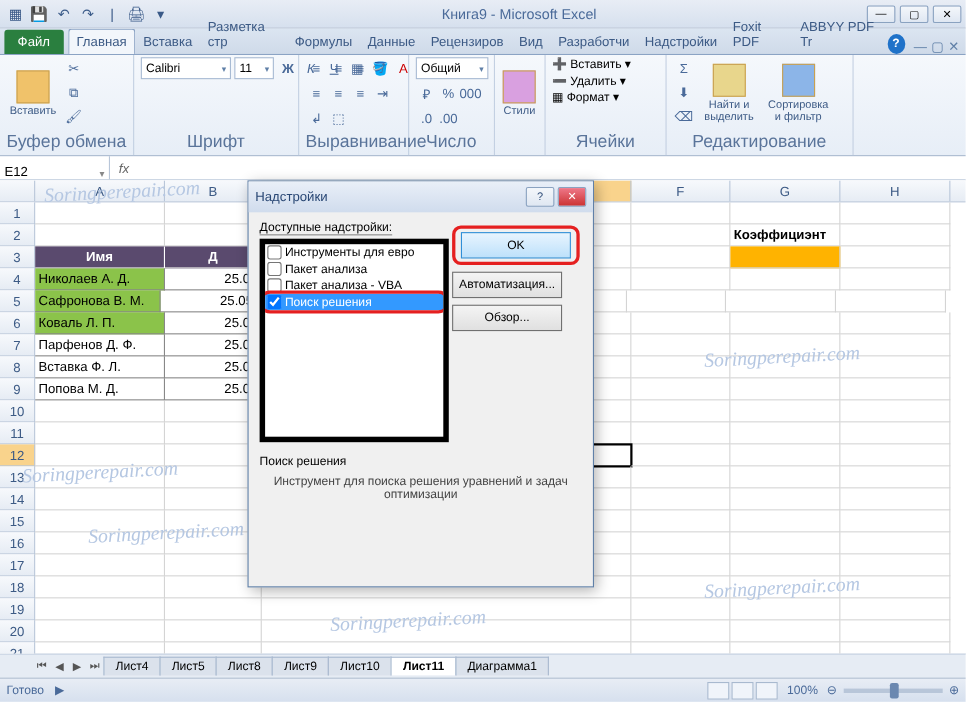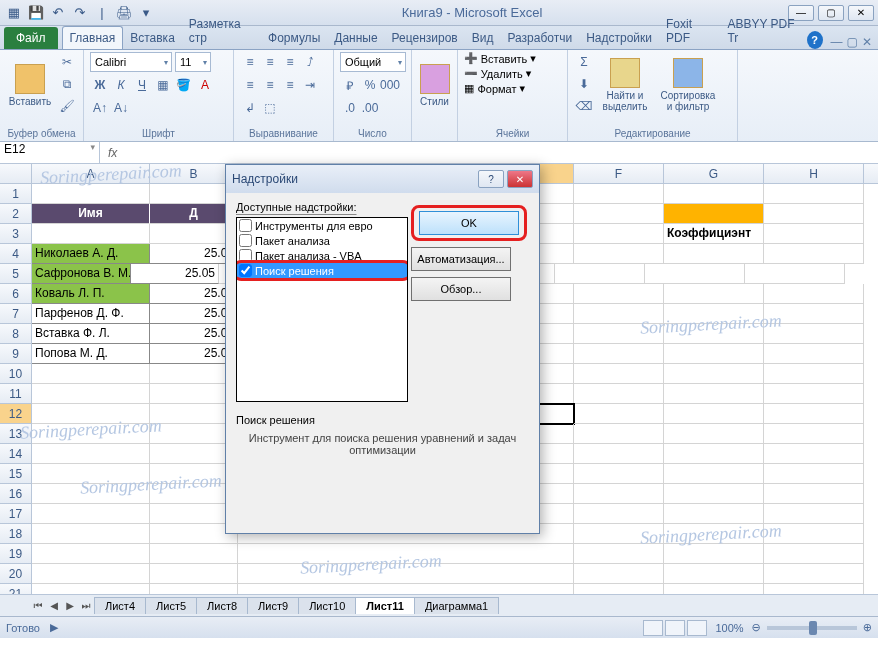--- a/index.html
+++ b/index.html
@@ -17,32 +17,32 @@
 .ribbon-tabs { height: 24px; background: linear-gradient(#dbe5f1,#cfdae9); display: flex; align-items: flex-end; border-bottom: 1px solid #8ba3c4; padding-left: 4px; }
 .file-tab { background: #2a7f3f; color: #fff; padding: 4px 12px; font-size: 12px; border-radius: 3px 3px 0 0; margin-right: 4px; cursor: pointer; }
 .ribbon-tab { padding: 4px 7px; font-size: 12px; color: #3c5a85; cursor: pointer; }
 .ribbon-tab.active { background: #f2f6fb; border: 1px solid #8ba3c4; border-bottom: none; border-radius: 3px 3px 0 0; }
 .help-icon { margin-left: auto; margin-right: 8px; width: 18px; height: 18px; background: #1f72c9; border-radius: 50%; color: #fff; display: flex; align-items: center; justify-content: center; font-size: 11px; font-weight: bold; cursor: pointer; }
 .mini-win { display: flex; gap: 4px; margin-right: 6px; color: #6080a8; }
 
 
 .ribbon { height: 92px; background: linear-gradient(#f5f8fc,#e7eef7); border-bottom: 1px solid #a8b9cf; display: flex; }
 .ribbon-group { border-right: 1px solid #c3d0e2; padding: 2px 6px; display: flex; flex-direction: column; justify-content: space-between; }
-.group-label { text-align: center; font-size: 10px; color: #5a749a; padding-top: 1px; }
+.group-label { text-align: center; font-size: 16px; color: #5a749a; padding-top: 1px; }
 .group-body { display: flex; align-items: flex-start; gap: 3px; flex: 1; }
 .big-btn { display: flex; flex-direction: column; align-items: center; justify-content: center; width: 48px; height: 66px; cursor: pointer; font-size: 10px; color: #3c5a85; gap: 2px; }
 .big-btn .ico { width: 30px; height: 30px; background: #f0c26a; border: 1px solid #c9a050; }
 .small-stack { display: flex; flex-direction: column; gap: 2px; }
 .small-btn { width: 20px; height: 20px; display: flex; align-items: center; justify-content: center; font-size: 12px; color: #4a6a99; cursor: pointer; }
 .combo { height: 20px; border: 1px solid #a7bad3; background: #fff; padding: 0 14px 0 4px; font-size: 11px; position: relative; display: flex; align-items: center; cursor: pointer; }
 .combo::after { content: "▾"; position: absolute; right: 3px; font-size: 8px; color: #6080a8; }
 
 
 .formula-bar { height: 22px; border-bottom: 1px solid #b8c6d9; display: flex; align-items: center; }
-.namebox { width: 100px; border-right: 1px solid #b8c6d9; padding: 0 4px; font-size: 12px; display: flex; align-items: flex-start; justify-content: space-between; height: 100%; cursor: text; }
+.namebox { width: 100px; border-right: 1px solid #b8c6d9; padding: 0 4px; font-size: 12px; display: flex; align-items: flex-end; justify-content: space-between; height: 100%; cursor: text; }
 .namebox span:last-child { color: #888; font-size: 9px; }
 .fx { padding: 0 8px; font-style: italic; color: #666; cursor: pointer; }
 
 
 .grid-area { position: relative; height: 430px; background: #fff; overflow: hidden; }
 .col-headers { display: flex; height: 20px; background: linear-gradient(#f7f9fc,#e6ecf4); border-bottom: 1px solid #b8c6d9; }
 .corner { width: 32px; border-right: 1px solid #b8c6d9; }
 .col-h { border-right: 1px solid #b8c6d9; text-align: center; font-size: 12px; color: #3c5a85; line-height: 20px; cursor: pointer; }
 .grid-body { display: flex; }
 .row-headers { width: 32px; }
@@ -71,21 +71,21 @@
 .slider-thumb { width: 8px; height: 14px; background: #6b88b0; position: absolute; left: 42px; top: -5px; border-radius: 2px; }
 
 
 .dialog { position: absolute; left: 225px; top: 164px; width: 315px; height: 370px; background: #f0f0f0; border: 1px solid #6080a8; box-shadow: 3px 3px 12px rgba(0,0,0,0.3); }
 .dlg-title { height: 28px; background: linear-gradient(#e9eff8,#d0dced); display: flex; align-items: center; padding: 0 6px; color: #2a4875; font-size: 12px; }
 .dlg-title .spacer { flex: 1; }
 .dlg-win-btn { width: 26px; height: 18px; border: 1px solid #8aa2c0; background: linear-gradient(#f4f7fb,#dfe7f2); display: flex; align-items: center; justify-content: center; font-size: 10px; cursor: pointer; margin-left: 3px; border-radius: 2px; }
 .dlg-close { background: linear-gradient(#e78,#c33); color: #fff; }
 .dlg-body { padding: 8px 10px; }
 .dlg-label { font-size: 11px; margin-bottom: 4px; text-decoration: underline; text-decoration-color: #888; text-underline-position: under; }
-.listbox { width: 172px; height: 185px; background: #fff; border: 1px solid #000000; overflow: hidden; }
+.listbox { width: 172px; height: 185px; background: #fff; border: 5px solid #000000; overflow: hidden; }
 .list-item { display: flex; align-items: center; padding: 1px 2px; font-size: 11px; gap: 3px; cursor: pointer; }
 .list-item input { margin: 0; }
 .list-item.selected { background: #3399ff; color: #fff; }
 .list-item.selected.redring { position: relative; }
 .redring::after { content: ""; position: absolute; left: -6px; top: -3px; right: -6px; bottom: -3px; border: 3px solid #e52020; border-radius: 12px; pointer-events: none; }
 .dlg-buttons { position: absolute; right: 12px; top: 40px; display: flex; flex-direction: column; gap: 6px; }
 .dlg-btn { width: 100px; height: 24px; border: 1px solid #707070; background: linear-gradient(#f4f4f4,#e0e0e0); font-size: 11px; cursor: pointer; }
 .dlg-btn.ok { border: 1px solid #2f8fd8; background: linear-gradient(#e8f4fe,#bde1fb); }
 .ok-wrapper { border: 3px solid #e52020; border-radius: 8px; padding: 3px 5px; }
 .desc-box { margin-top: 12px; font-size: 11px; }
@@ -147,21 +147,21 @@
       <div class="small-stack">
         <div class="small-btn">✂</div>
         <div class="small-btn">⧉</div>
         <div class="small-btn">🖌</div>
       </div>
     </div>
     <div class="group-label">Буфер обмена</div>
   </div>
 
   <div class="ribbon-group" style="width:150px">
-    <div class="group-body" style="flex-direction:column;gap:3px">
+    <div class="group-body" style="gap:3px">
       <div style="display:flex;gap:3px">
         <div class="combo" style="width:82px">Calibri</div>
         <div class="combo" style="width:36px">11</div>
       </div>
       <div style="display:flex;gap:1px">
         <div class="small-btn">
             <b>Ж</b>
           </div>
         <div class="small-btn">
             <i>К</i>
@@ -307,45 +307,45 @@
     <div class="cells" id="cells">
         <div class="cell-row">
           <div class="cell" style="width: 118px;"></div>
           <div class="cell" style="width: 88px;"></div>
           <div class="cell" style="width: 336px;"></div>
           <div class="cell" style="width: 90px;"></div>
           <div class="cell" style="width: 100px;"></div>
           <div class="cell" style="width: 100px;"></div>
         </div>
         <div class="cell-row">
+          <div class="cell" style="width: 118px;"></div>
+          <div class="cell" style="width: 88px;"></div>
+          <div class="cell" style="width: 336px;"></div>
+          <div class="cell" style="width: 90px;"></div>
+          <div class="cell" style="width: 100px; font-weight: bold;">Коэффициэнт</div>
+          <div class="cell" style="width: 100px;"></div>
+        </div>
+        <div class="cell-row">
           <div class="cell hdr-cell" style="width: 118px;">Имя</div>
           <div class="cell hdr-cell" style="width: 88px;">Д</div>
           <div class="cell" style="width: 336px;"></div>
           <div class="cell" style="width: 90px;"></div>
           <div class="cell orange" style="width: 100px;"></div>
           <div class="cell" style="width: 100px;"></div>
         </div>
         <div class="cell-row">
-          <div class="cell" style="width: 118px;"></div>
-          <div class="cell" style="width: 88px;"></div>
-          <div class="cell" style="width: 336px;"></div>
-          <div class="cell" style="width: 90px;"></div>
-          <div class="cell" style="width: 100px; font-weight: bold;">Коэффициэнт</div>
-          <div class="cell" style="width: 100px;"></div>
-        </div>
-        <div class="cell-row">
           <div class="cell green" style="width: 118px; border-right: 1px solid rgb(136, 136, 136); border-bottom: 1px solid rgb(136, 136, 136);">Николаев А. Д.</div>
           <div class="cell" style="width: 88px; text-align: right; border-bottom: 1px solid rgb(136, 136, 136);">25.05</div>
           <div class="cell" style="width: 336px;"></div>
           <div class="cell" style="width: 90px;"></div>
           <div class="cell" style="width: 100px;"></div>
           <div class="cell" style="width: 100px;"></div>
         </div>
         <div class="cell-row">
-          <div class="cell green" style="width: 99px; border-right: 1px solid rgb(136, 136, 136); border-bottom: 1px solid rgb(136, 136, 136);">Сафронова В. М.</div>
+          <div class="cell green" style="width: 114px; border-right: 1px solid rgb(136, 136, 136); border-bottom: 1px solid rgb(136, 136, 136);">Сафронова В. М.</div>
           <div class="cell" style="width: 88px; text-align: right; border-bottom: 1px solid rgb(136, 136, 136);">25.05</div>
           <div class="cell" style="width: 336px;"></div>
           <div class="cell" style="width: 90px;"></div>
           <div class="cell" style="width: 100px;"></div>
           <div class="cell" style="width: 100px;"></div>
         </div>
         <div class="cell-row">
           <div class="cell green" style="width: 118px; border-right: 1px solid rgb(136, 136, 136); border-bottom: 1px solid rgb(136, 136, 136);">Коваль Л. П.</div>
           <div class="cell" style="width: 88px; text-align: right; border-bottom: 1px solid rgb(136, 136, 136);">25.05</div>
           <div class="cell" style="width: 336px;"></div>

